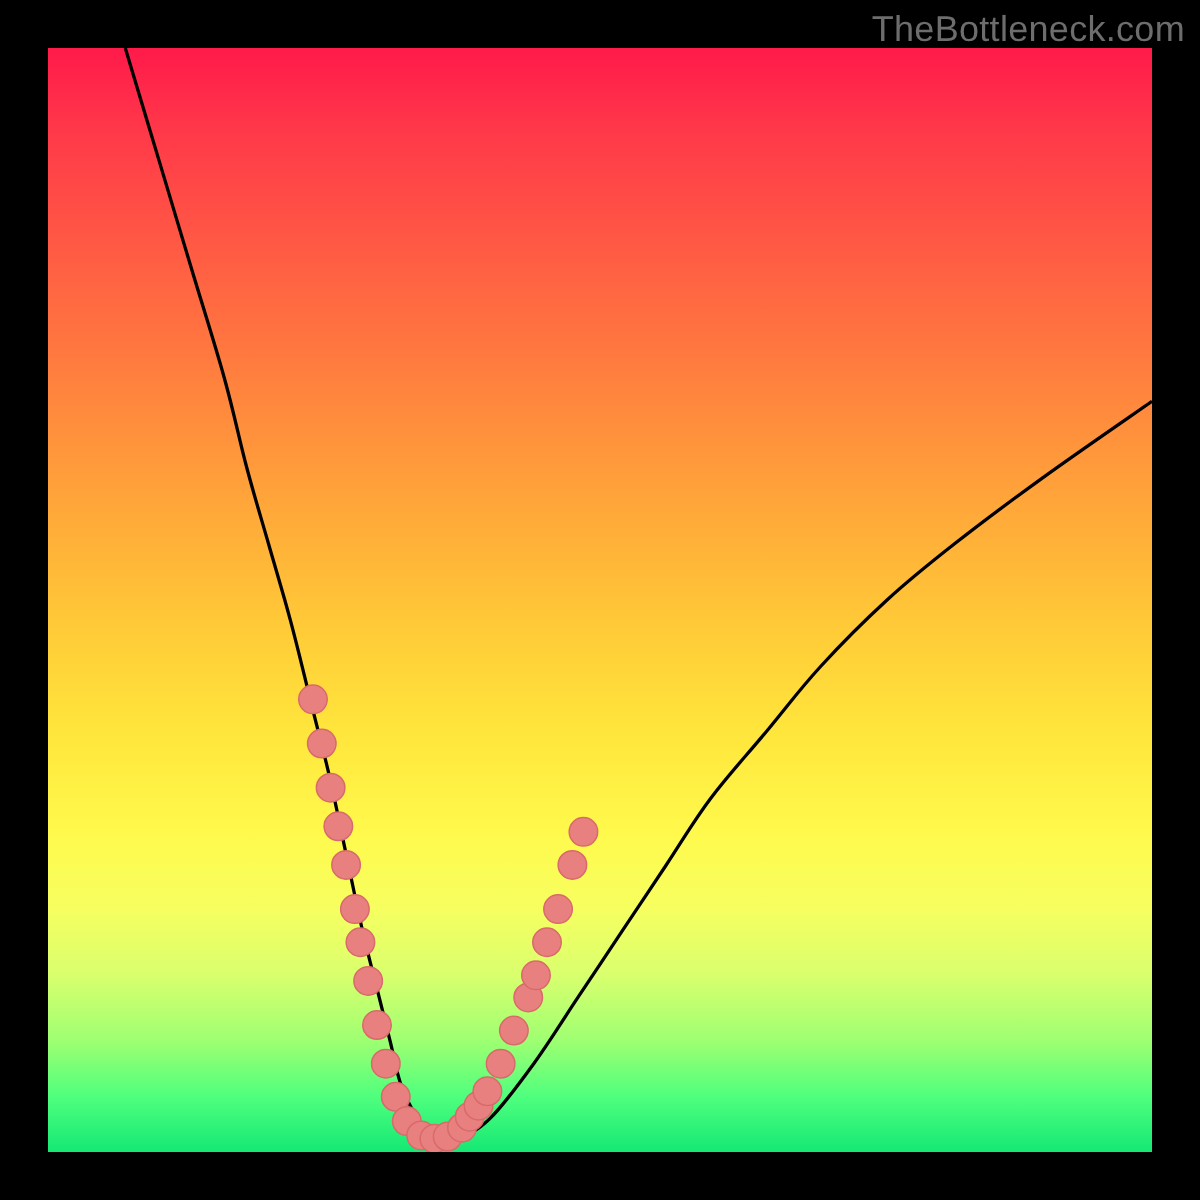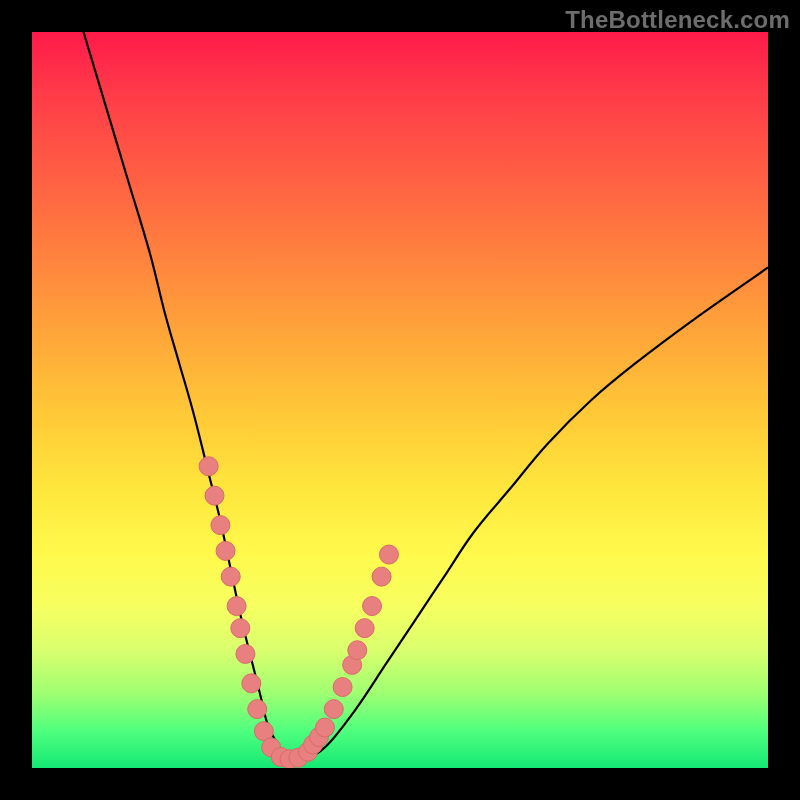--- a/index.html
+++ b/index.html
@@ -40,21 +40,21 @@
       #9dff72 90%,
       #4fff7e 95%,
       #14e874 100%);
   }
   .watermark {
     position: absolute;
     top: 6px;
     right: 10px;
     color: #6d6d6d;
     font-size: 24px;
-    font-weight: 700;
+    font-weight: 400;
     letter-spacing: 0.2px;
     user-select: none;
   }
   svg.curve {
     position: absolute;
     left: 0;
     top: 0;
     width: 736px;
     height: 736px;
   }

